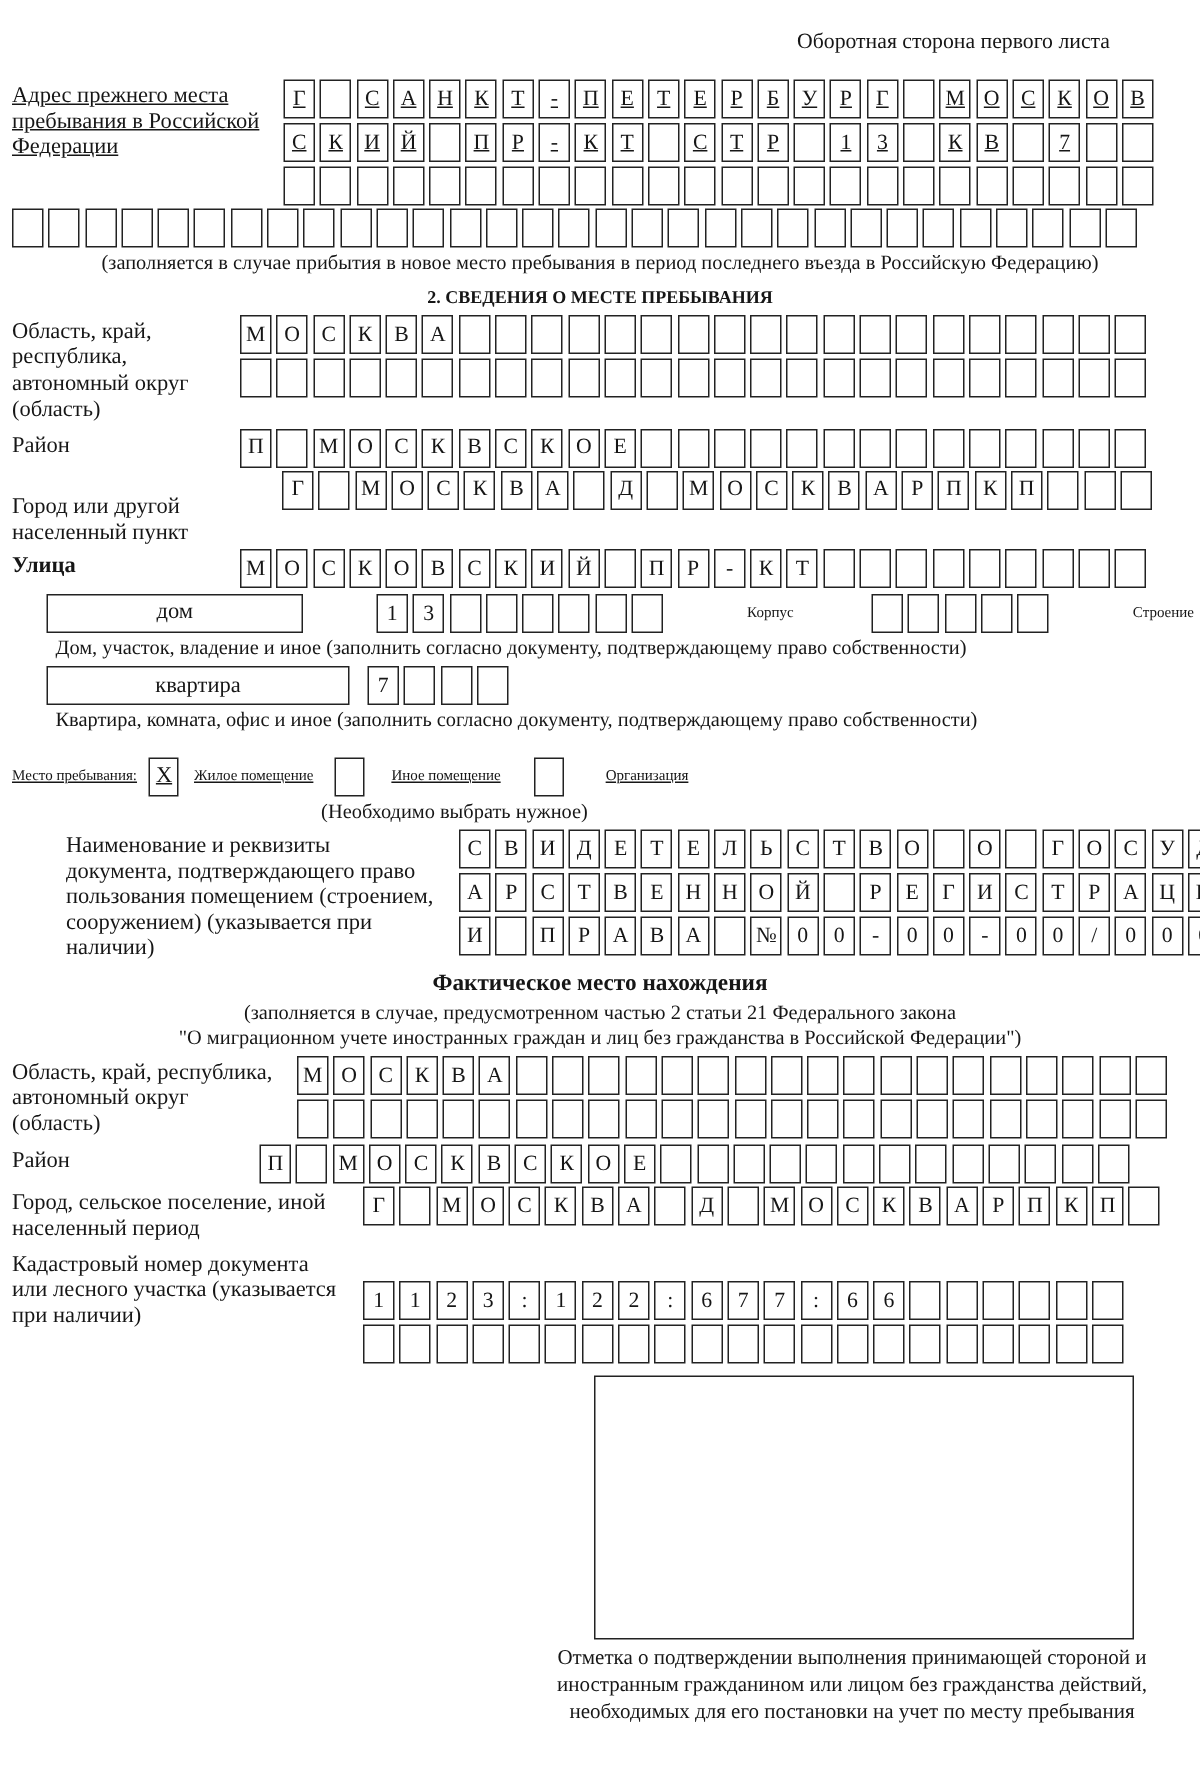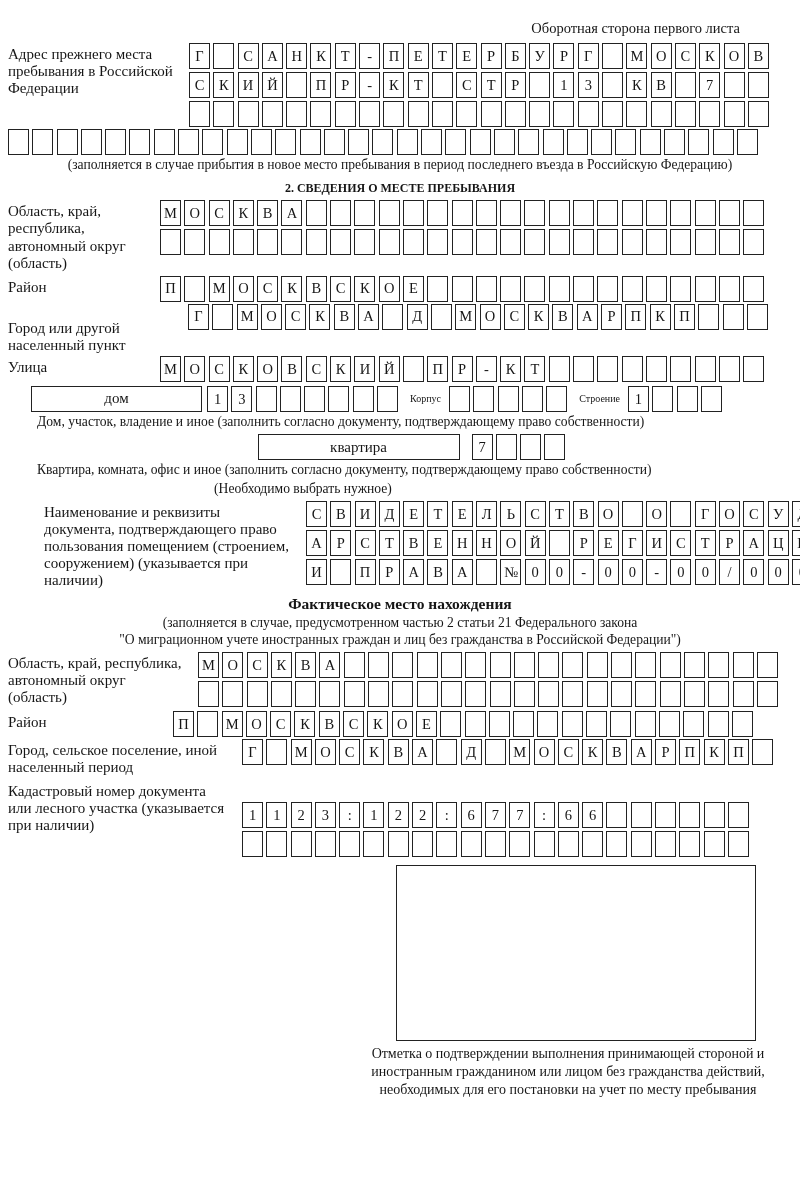--- a/index.html
+++ b/index.html
@@ -25,21 +25,21 @@
   .sub-title{font-weight:bold;font-size:15.5px;text-align:center;margin:6px 0 2px 0;}
 
   .bigbox{box-sizing:border-box;border:1.6px solid #222;height:26px;display:flex;
       align-items:center;justify-content:center;font-size:15px;flex:none;}
 
   .stamp-box{box-sizing:border-box;border:1.6px solid #222;width:360px;height:176px;
       margin-left:388px;margin-top:8px;}
   .stamp-caption{width:460px;margin-left:330px;margin-top:4px;text-align:center;
       font-size:14px;line-height:1.28;}
 
-  .mt2{margin-top:2px;} .mt4{margin-top:4px;} .mt6{margin-top:6px;}
+  .mt2{margin-top:2px;} .mt4{margin-top:4px;} .mt6{margin-top:16px;text-decoration:underline;}
   .inline-note{font-size:10px;line-height:1.14;flex:none;padding-top:4px;}
 </style>
 </head>
 <body>
 
 <div id="page">
 
   <div class="hdr">Оборотная сторона первого листа</div>
 
   <div class="grp mt6">
@@ -277,21 +277,21 @@
         <span class="cb">П</span>
         <span class="cb">К</span>
         <span class="cb">П</span>
         <span class="cb"></span>
         <span class="cb"></span>
         <span class="cb"></span>
       </div>
   </div>
 
   <div class="grp mt2">
-    <div class="glabel" style="width:142px;padding-right:10px;">Улица</div>
+    <div class="glabel" style="width:142px;padding-right:10px;font-weight:bold;">Улица</div>
     <div class="boxrow">
         <span class="cb">М</span>
         <span class="cb">О</span>
         <span class="cb">С</span>
         <span class="cb">К</span>
         <span class="cb">О</span>
         <span class="cb">В</span>
         <span class="cb">С</span>
         <span class="cb">К</span>
         <span class="cb">И</span>
@@ -307,21 +307,21 @@
         <span class="cb"></span>
         <span class="cb"></span>
         <span class="cb"></span>
         <span class="cb"></span>
         <span class="cb"></span>
         <span class="cb"></span>
         <span class="cb"></span>
       </div>
   </div>
 
-  <div class="grp mt4" style="margin-left:23px;align-items:center;">
+  <div class="grp mt4" style="margin-left:23px;align-items:center;gap:44px;">
     <div class="bigbox" style="width:171px;">дом</div>
     <div class="boxrow" style="margin-left:5px;">
         <span class="cb">1</span>
         <span class="cb">3</span>
         <span class="cb"></span>
         <span class="cb"></span>
         <span class="cb"></span>
         <span class="cb"></span>
         <span class="cb"></span>
         <span class="cb"></span>
@@ -337,31 +337,40 @@
     <div class="inline-note" style="margin-left:12px;padding-top:0;">Строение</div>
     <div class="boxrow" style="margin-left:8px;">
         <span class="cb">1</span>
         <span class="cb"></span>
         <span class="cb"></span>
         <span class="cb"></span>
       </div>
   </div>
   <div class="note mt2" style="margin-left:29px;">Дом, участок, владение и иное (заполнить согласно документу, подтверждающему право собственности)</div>
 
-  <div class="grp mt4" style="margin-left:23px;align-items:center;justify-content:center;">
+  <div class="grp mt4" style="margin-left:23px;align-items:center;">
     <div class="bigbox" style="width:202px;">квартира</div>
     <div class="boxrow" style="margin-left:12px;">
         <span class="cb">7</span>
         <span class="cb"></span>
         <span class="cb"></span>
         <span class="cb"></span>
       </div>
   </div>
   <div class="note mt2" style="margin-left:29px;">Квартира, комната, офис и иное (заполнить согласно документу, подтверждающему право собственности)</div>
 
+  <div class="grp mt6" style="align-items:center;">
+    <div class="inline-note" style="padding-top:0;">Место пребывания:</div>
+    <div class="ckb" style="margin-left:8px;">X</div>
+    <div class="inline-note" style="margin-left:10px;padding-top:0;">Жилое помещение</div>
+    <div class="ckb" style="margin-left:14px;"></div>
+    <div class="inline-note" style="margin-left:18px;padding-top:0;">Иное помещение</div>
+    <div class="ckb" style="margin-left:22px;"></div>
+    <div class="inline-note" style="margin-left:28px;padding-top:0;">Организация</div>
+  </div>
   <div class="note mt2" style="margin-left:160px;width:270px;text-align:center;">(Необходимо выбрать нужное)</div>
 
   <div class="grp mt4">
     <div class="glabel" style="width:248px;padding-right:14px;margin-left:36px;">Наименование и реквизиты документа, подтверждающего право пользования помещением (строением, сооружением) (указывается при наличии)</div>
     <div class="rows">
       <div class="boxrow">
           <span class="cb">С</span>
           <span class="cb">В</span>
           <span class="cb">И</span>
           <span class="cb">Д</span>

